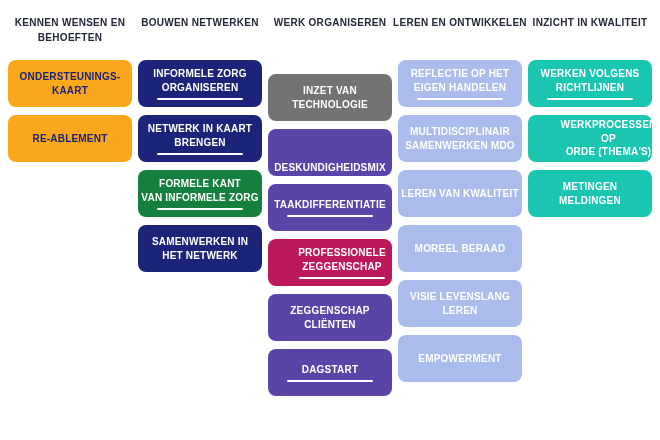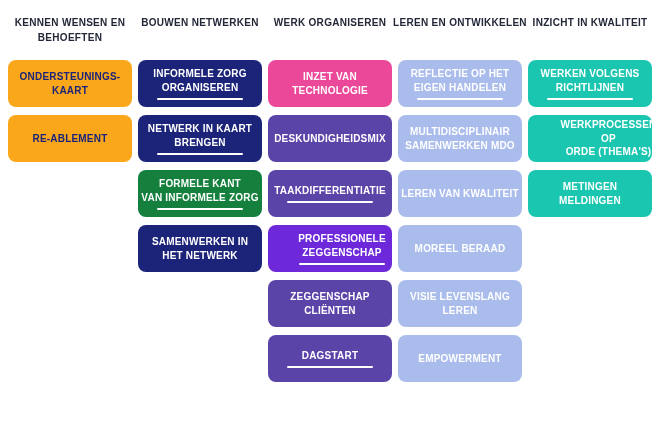--- a/index.html
+++ b/index.html
@@ -116,37 +116,37 @@
     <span class="card-label">SAMENWERKEN IN
 HET NETWERK</span>
     
   </div>
 </div>
   </div>
 
   <div class="column">
     <div class="col-header" style="color: rgb(35, 40, 56);">WERK ORGANISEREN</div>
     <div class="cards">
-  <div class="card" style="background: #ec4899; color: rgb(255, 255, 255);">
+  <div class="card" style="background: #737373; color: rgb(255, 255, 255); margin-top: 14px;">
     <span class="card-label">INZET VAN
 TECHNOLOGIE</span>
     
   </div>
 
-  <div class="card" style="background: rgb(91, 68, 168); color: rgb(255, 255, 255);">
+  <div class="card" style="background: rgb(91, 68, 168); color: rgb(255, 255, 255); justify-content: flex-end;">
     <span class="card-label">DESKUNDIGHEIDSMIX</span>
     
   </div>
 
   <div class="card" style="background: rgb(91, 68, 168); color: rgb(255, 255, 255);">
     <span class="card-label">TAAKDIFFERENTIATIE</span>
     <span class="underline"></span>
   </div>
 
-  <div class="card" style="background: #6d28d9; color: rgb(255, 255, 255); padding-left: 27px;">
+  <div class="card" style="background: #be185d; color: rgb(255, 255, 255); padding-left: 27px;">
     <span class="card-label">PROFESSIONELE
 ZEGGENSCHAP</span>
     <span class="underline"></span>
   </div>
 
   <div class="card" style="background: rgb(91, 68, 168); color: rgb(255, 255, 255);">
     <span class="card-label">ZEGGENSCHAP
 CLIËNTEN</span>
     
   </div>

